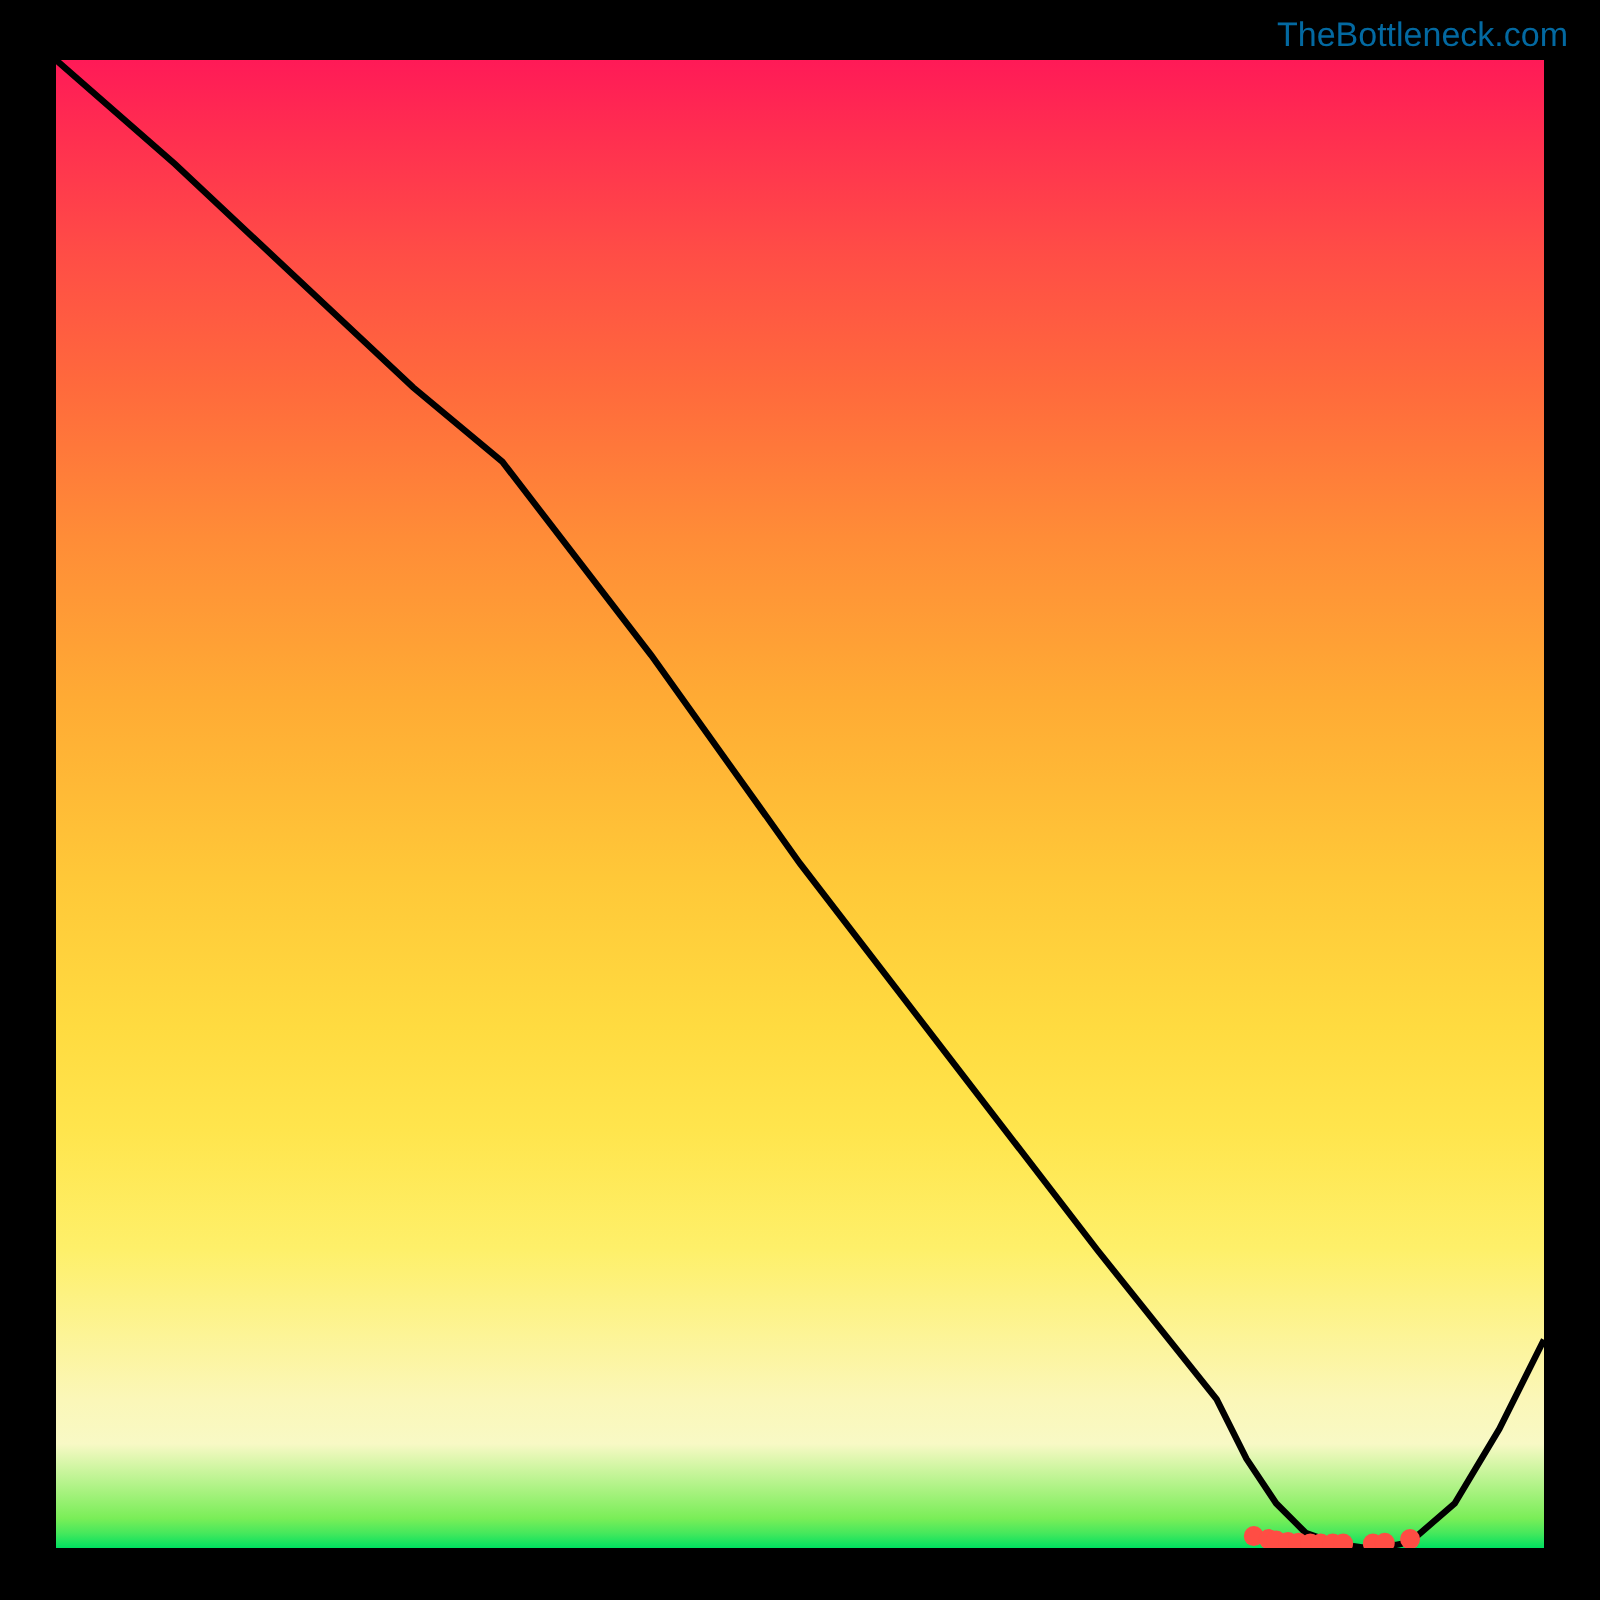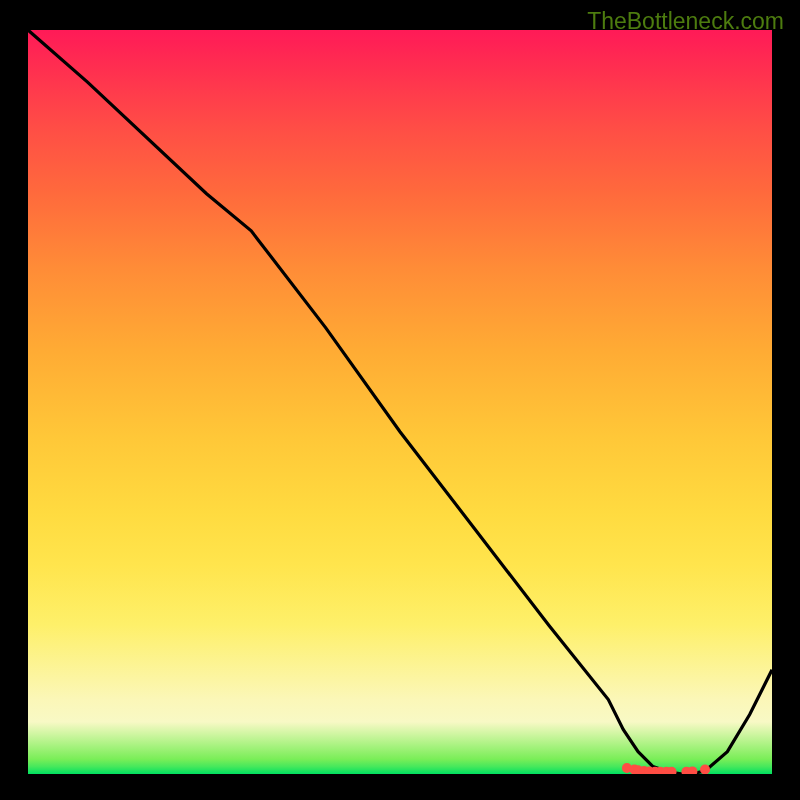--- a/index.html
+++ b/index.html
@@ -12,22 +12,22 @@
   }
   .container {
     position: relative;
     width: 800px;
     height: 800px;
   }
   .watermark {
     position: absolute;
     top: 8px;
     right: 16px;
-    color: #4d7c0f;
-    font-size: 23px;
+    color: #0369a1;
+    font-size: 17px;
     z-index: 10;
   }
   .plot-area {
     position: absolute;
     left: 28px;
     top: 30px;
     width: 744px;
     height: 744px;
     background: linear-gradient(to top,
       #00e060 0%,

